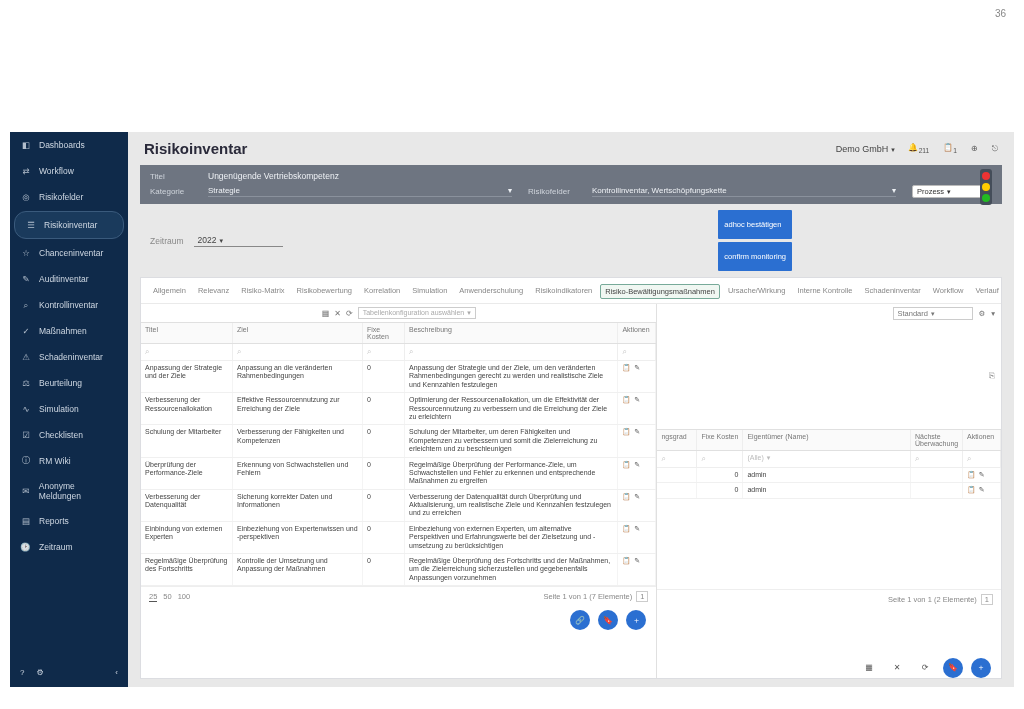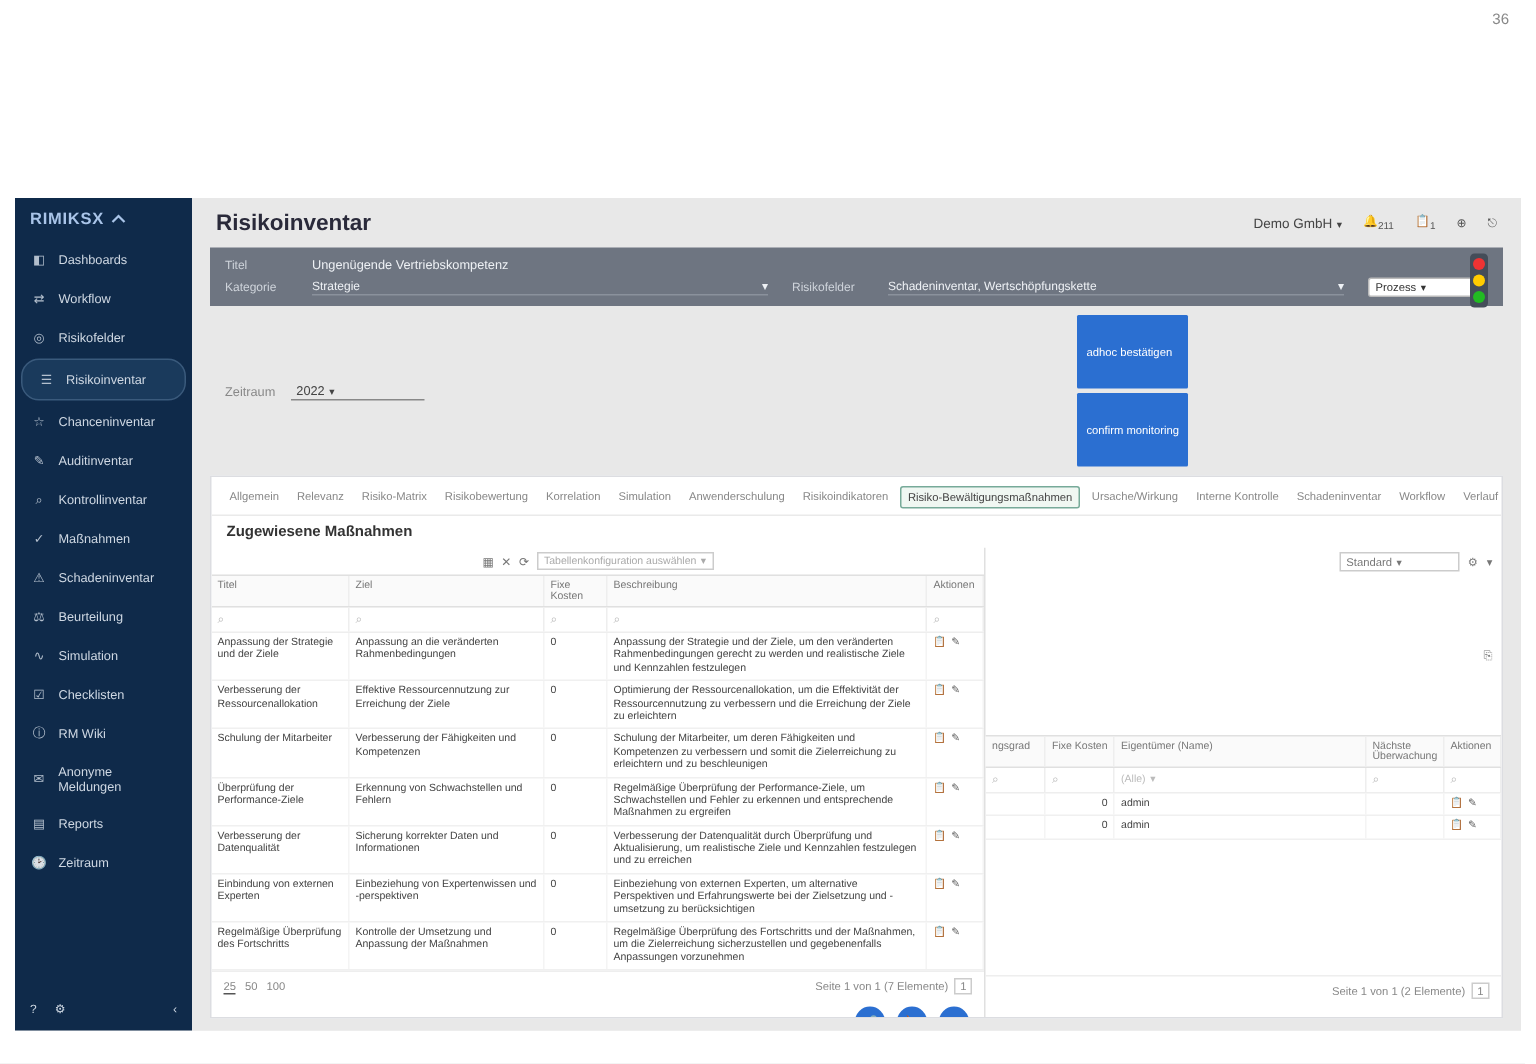--- a/index.html
+++ b/index.html
@@ -42,21 +42,21 @@
 .rproc { background:#fff; color:#333; border:1px solid #bbb; border-radius:2px; font-size:7.5px; padding:1px 4px; min-width:80px; flex:0 0 70px;}
 .traffic { position: absolute; right: 10px; top: 4px; background: #444d59; border-radius: 3px; padding: 3px 2px; display:flex; flex-direction:column; gap:3px; }
 .tlight { width: 8px; height: 8px; border-radius: 50%; }
 .red { background: #e33; } .yellow { background: #fc0; } .green { background: #2b2; }
 
 
 .filter-row { padding: 6px 22px; display: flex; align-items: center; gap: 10px; }
 .filter-row .lbl { color: #888; font-size: 8.5px; }
 .filter-row .sel { border-bottom: 1px solid #888; padding: 0 60px 1px 4px; color: #444; font-size:8.5px; cursor:pointer; }
 .blue-btns { margin-left: auto; margin-right:200px; display: flex; flex-direction: column; gap: 3px; }
-.bbtn { background: #2b6fd1; color: #fff; padding: 20px 6px; font-size: 7.5px; border-radius: 1px; cursor: pointer; }
+.bbtn { background: #2b6fd1; color: #fff; padding: 10px 6px; font-size: 7.5px; border-radius: 1px; cursor: pointer; }
 
 
 .panel { background: #fff; margin: 0 12px 8px 12px; flex: 1; display: flex; flex-direction: column; border: 1px solid #dcdde1; overflow: hidden; }
 
 
 .tabs { display: flex; flex-wrap: nowrap; padding: 6px 8px 4px 8px; gap: 4px; color: #888; border-bottom: 1px solid #eaeaea; }
 .tab { font-size: 7.5px; padding: 2px 4px; cursor: pointer; white-space: nowrap; }
 .tab.active { border: 1px solid #7a9; border-radius: 2px; color: #444; background: #f0f7f2; }
 
 .section-title { font-size: 10px; font-weight: 600; padding: 5px 10px; color: #333; }
@@ -113,26 +113,20 @@
 </head>
 <body>
 
 <div class="slide-header">
   <div class="page-num">36</div>
 </div>
 
 <div class="app">
 
   <div class="sidebar">
-    <div class="sidebar-logo">
-      <span>RIMIKSX</span>
-      <svg width="12" height="12" viewBox="0 0 12 12">
-          <path d="M2 8 L6 4 L10 8" stroke="#a9c4e8" fill="none" stroke-width="1.5"></path>
-        </svg>
-    </div>
     <div class="sidebar-items" id="sidebar-items">
         <div class="sidebar-item">
           <span class="sicon">◧</span>
           <span>Dashboards</span>
         </div>
         <div class="sidebar-item">
           <span class="sicon">⇄</span>
           <span>Workflow</span>
         </div>
         <div class="sidebar-item">
@@ -223,21 +217,21 @@
         <span class="grey-val">Ungenügende Vertriebskompetenz</span>
       </div>
       <div class="grey-row">
         <span class="grey-label">Kategorie</span>
         <span class="grey-select">
             <span>Strategie</span>
             <span>▾</span>
           </span>
         <span class="grey-label" style="width:56px;">Risikofelder</span>
         <span class="grey-select">
-            <span>Schadeninventar, Wertschöpfungskette</span>
+            <span>Kontrollinventar, Wertschöpfungskette</span>
             <span>▾</span>
           </span>
         <span class="rproc chev">Prozess</span>
       </div>
     </div>
 
     <div class="filter-row">
       <span class="lbl">Zeitraum</span>
       <span class="sel chev"><span>2022</span></span>
       <div class="blue-btns">
@@ -256,21 +250,20 @@
           <div class="tab">Simulation</div>
           <div class="tab">Anwenderschulung</div>
           <div class="tab">Risikoindikatoren</div>
           <div class="tab active">Risiko-Bewältigungsmaßnahmen</div>
           <div class="tab">Ursache/Wirkung</div>
           <div class="tab">Interne Kontrolle</div>
           <div class="tab">Schadeninventar</div>
           <div class="tab">Workflow</div>
           <div class="tab">Verlauf</div>
         </div>
-      <div class="section-title">Zugewiesene Maßnahmen</div>
 
       <div class="body-split">
 
         <div class="left-col">
           <div class="tbl-tools">
             <span>▦</span>
             <span>✕</span>
             <span>⟳</span>
             <span class="sel2 chev">Tabellenkonfiguration auswählen</span>
           </div>

